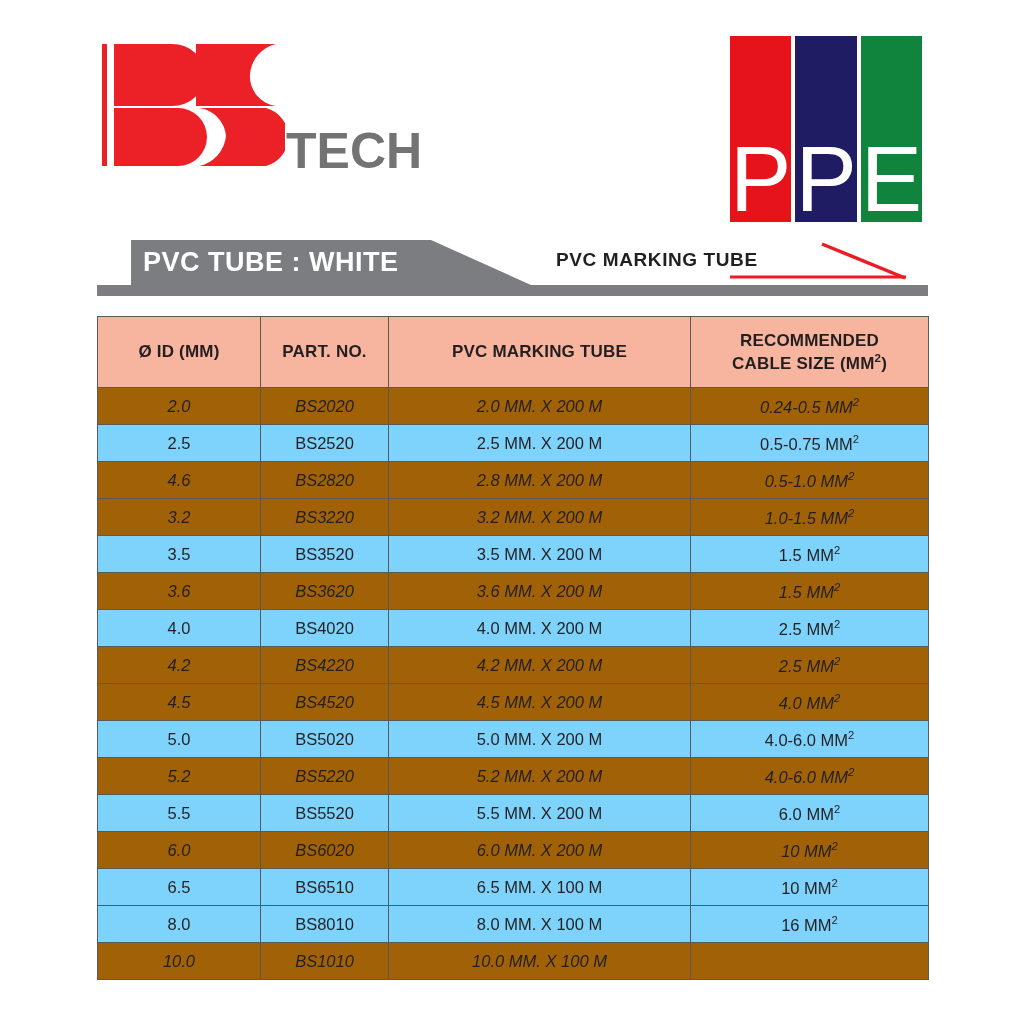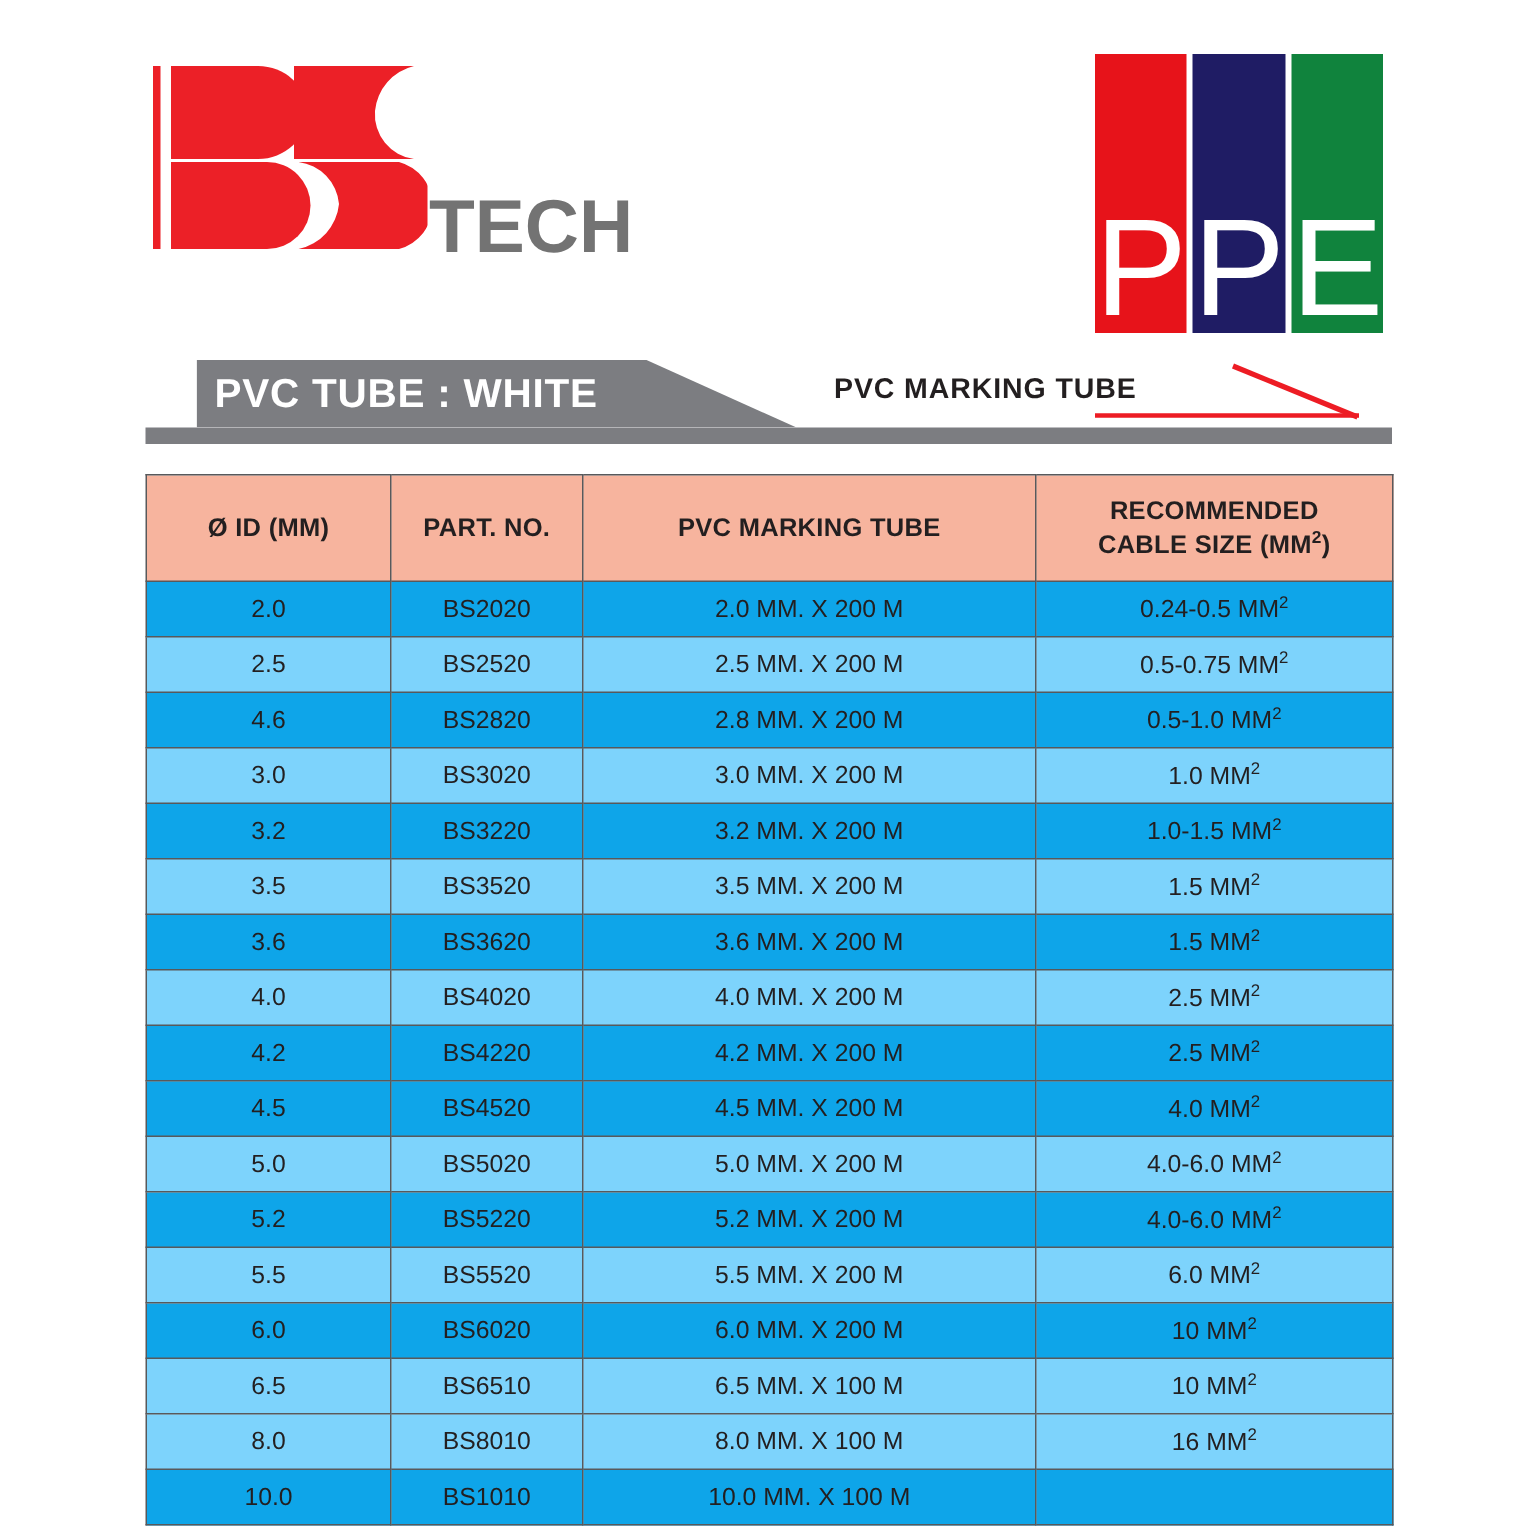--- a/index.html
+++ b/index.html
@@ -152,21 +152,21 @@
     font-weight: bold;
     height: 68px;
     line-height: 1.25;
     letter-spacing: 0.2px;
   }
   .spec-table tbody td {
     height: 34px;
     font-size: 16.5px;
     font-weight: normal;
   }
-  .row-white td { background: #0ea5e9; }
+  .row-white td { background: #a16207; font-style: italic; }
   .row-cream td { background: #7dd3fc; }
 
   .col-id   { width: 163px; }
   .col-part { width: 128px; }
   .col-tube { width: 302px; }
   .col-size { width: 238px; }
 
   sup { font-size: 0.68em; vertical-align: super; }
 </style>
 </head>
@@ -240,26 +240,20 @@
         <td>BS2520</td>
         <td>2.5 MM. X 200 M</td>
         <td><span>0.5-0.75 MM</span><sup>2</sup></td>
       </tr>
       <tr class="row-white">
         <td>4.6</td>
         <td>BS2820</td>
         <td>2.8 MM. X 200 M</td>
         <td><span>0.5-1.0 MM</span><sup>2</sup></td>
       </tr>
-      <tr class="row-cream">
-        <td>3.0</td>
-        <td>BS3020</td>
-        <td>3.0 MM. X 200 M</td>
-        <td><span>1.0 MM</span><sup>2</sup></td>
-      </tr>
       <tr class="row-white">
         <td>3.2</td>
         <td>BS3220</td>
         <td>3.2 MM. X 200 M</td>
         <td><span>1.0-1.5 MM</span><sup>2</sup></td>
       </tr>
       <tr class="row-cream">
         <td>3.5</td>
         <td>BS3520</td>
         <td>3.5 MM. X 200 M</td>

